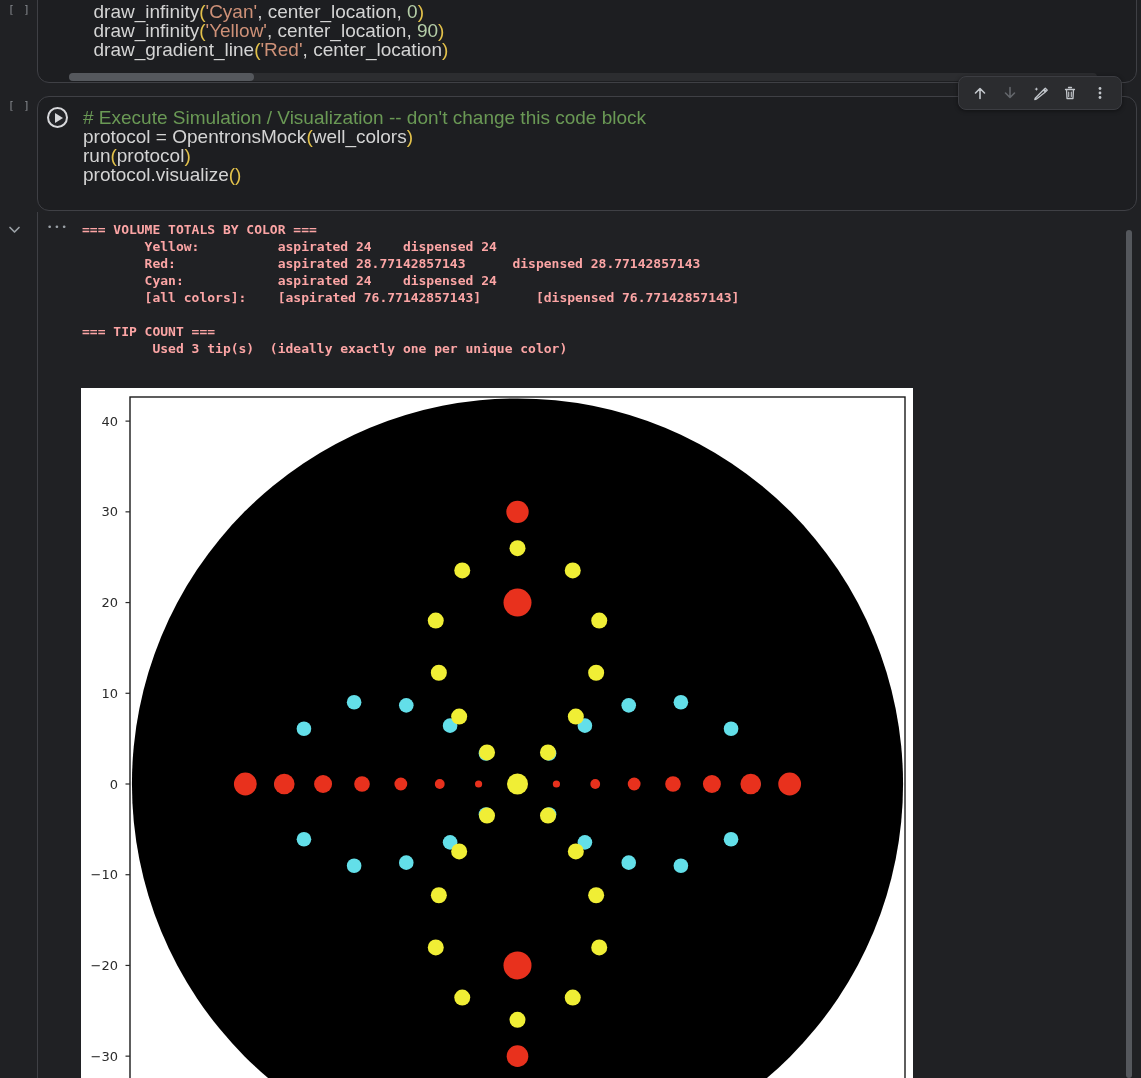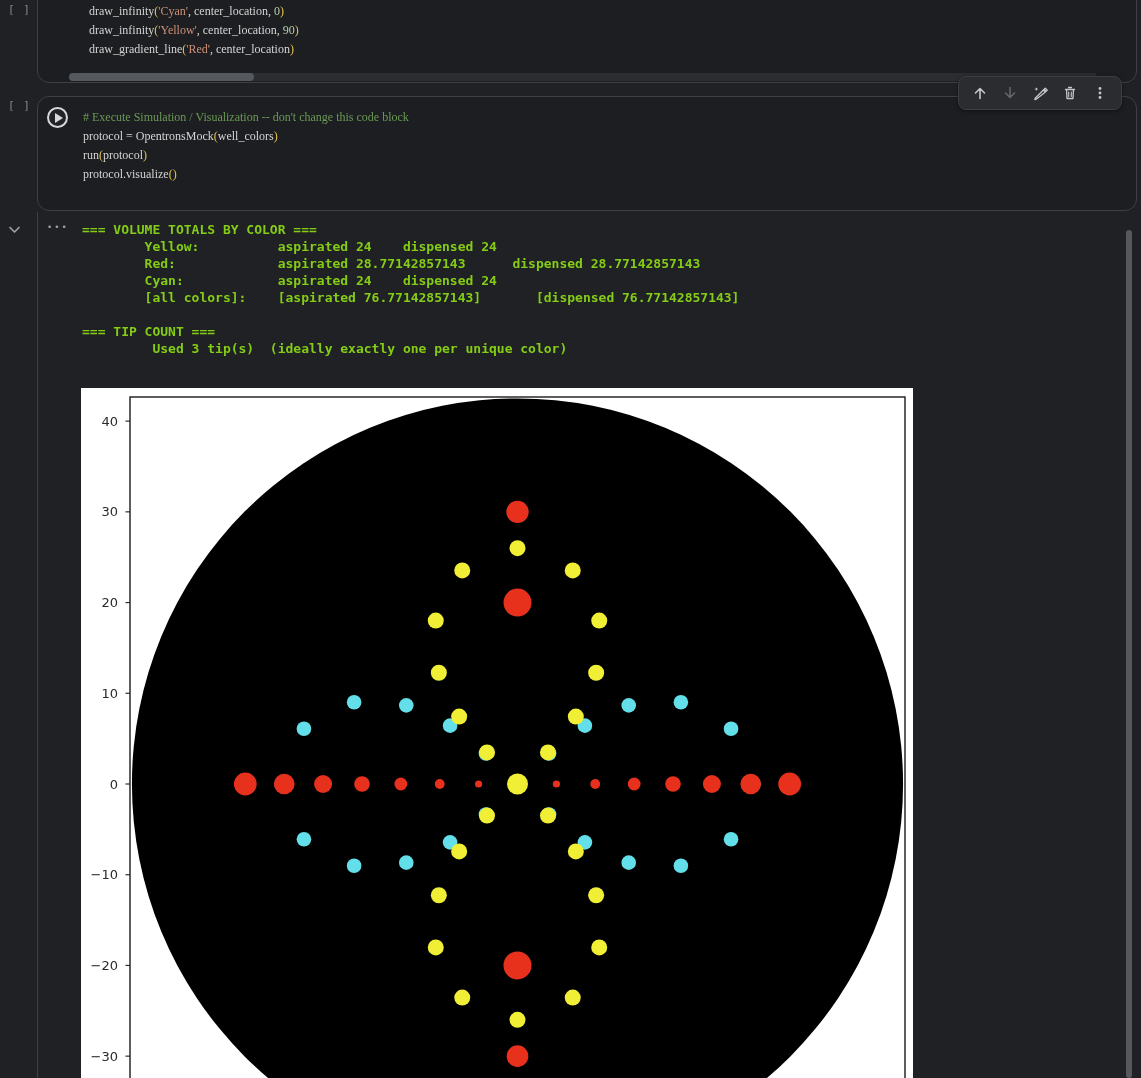--- a/index.html
+++ b/index.html
@@ -13,22 +13,22 @@
   #bracket2 { top:99px; }
   #output-collapse { position:absolute; left:7px; top:221px; width:15px; height:12px; cursor:pointer; }
   #output-menu { position:absolute; left:47px; top:222px; color:#9aa0a6; font-size:9px; letter-spacing:2px; }
 
   
   .cell { position:absolute; left:37px; width:1100px; background:#1d1e21;
     border:1px solid #3f4045; border-radius:12px; }
   #cell1 { top:-60px; height:143px; }
   #cell2 { top:96px; height:115px; }
 
-  .code { position:absolute; left:45px; top:0; font-family:Liberation Serif, serif;
-    font-size:12px; line-height:19px; white-space:pre; color:#d4d4d4; }
+  .code { position:absolute; left:45px; top:0; font-family:Liberation Sans, sans-serif;
+    font-size:19px; line-height:19px; white-space:pre; color:#d4d4d4; }
   #cell1 .code { top:61px; }
   #cell2 .code { top:11px; }
   .tok-id  { color:#d4d4d4; }
   .tok-par { color:#e3c24b; }
   .tok-str { color:#ce9178; }
   .tok-num { color:#b5cea8; }
   .tok-com { color:#6a9955;margin-top:32px; }
 
   
   #hscroll-track { position:absolute; left:31px; top:132px; width:1028px; height:8px;
@@ -45,21 +45,21 @@
   
   #cell-toolbar { position:absolute; left:958px; top:76px; width:164px; height:34px; z-index:6;
     background:#2b2c2f; border:1px solid #3c3d42; border-radius:8px;
     display:flex; align-items:center; justify-content:space-around; padding:0 6px;
     box-shadow:0 1px 4px rgba(0,0,0,0.45); }
   .tb-icon { width:18px; height:18px; display:flex; align-items:center; justify-content:center; cursor:pointer; }
 
   
   #output-left-border { position:absolute; left:37px; top:212px; width:1px; height:866px; background:#3f4045; }
   #output-text { position:absolute; left:82px; top:221px; font-family:"DejaVu Sans Mono","Liberation Mono",monospace;
-    font-size:13px; line-height:17px; font-weight:bold; color:#84cc16; white-space:pre; }
+    font-size:13px; line-height:17px; font-weight:bold; color:#fca5a5; white-space:pre; }
 
   
   #figure { position:absolute; left:81px; top:388px; width:832px; height:690px; background:#be185d; overflow:hidden; }
 
   
   #page-scrollbar { position:absolute; left:1126px; top:230px; width:6px; height:848px;
     background:#55585d; border-radius:3px; }
 </style>
 </head>
 <body>

